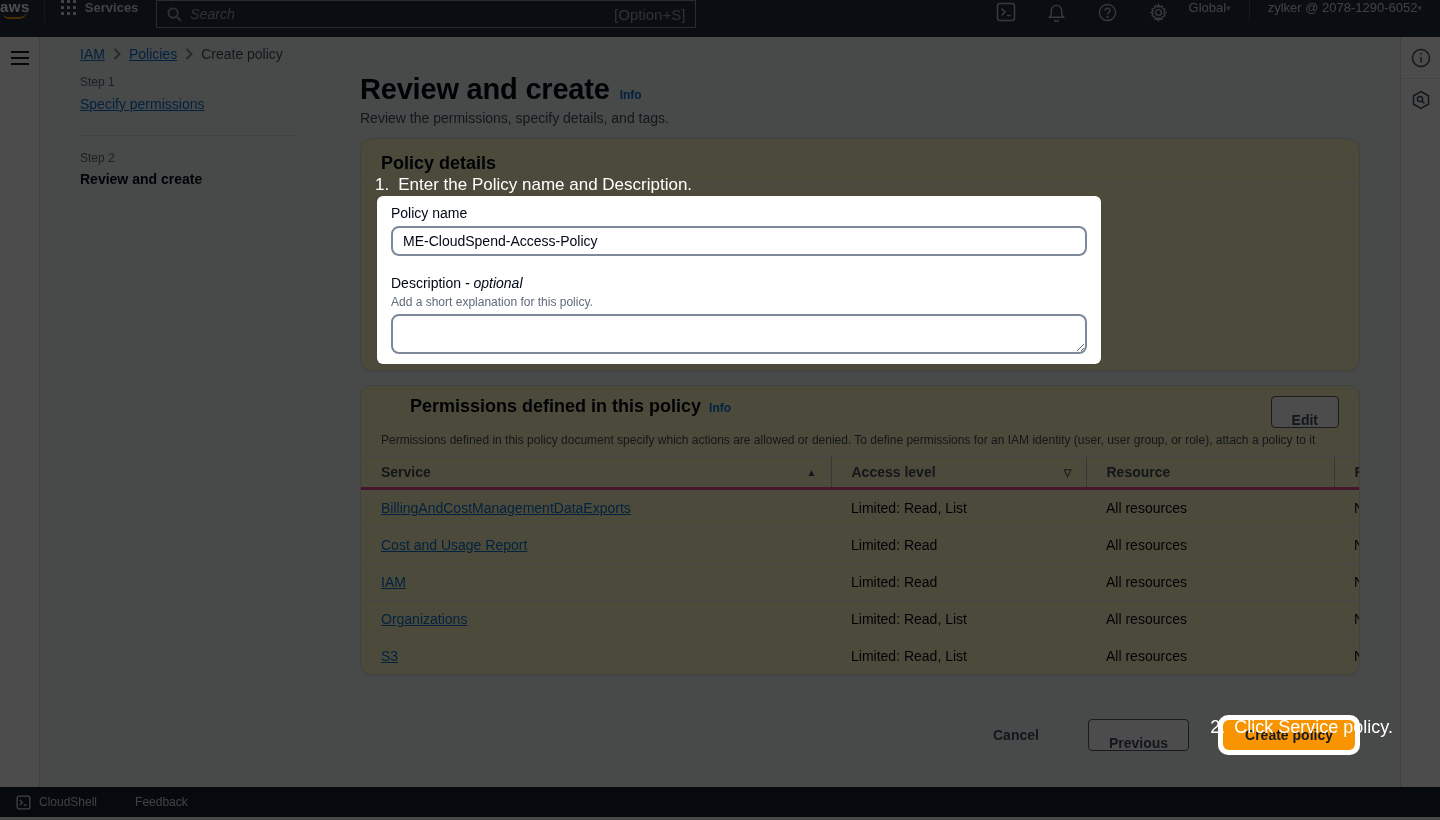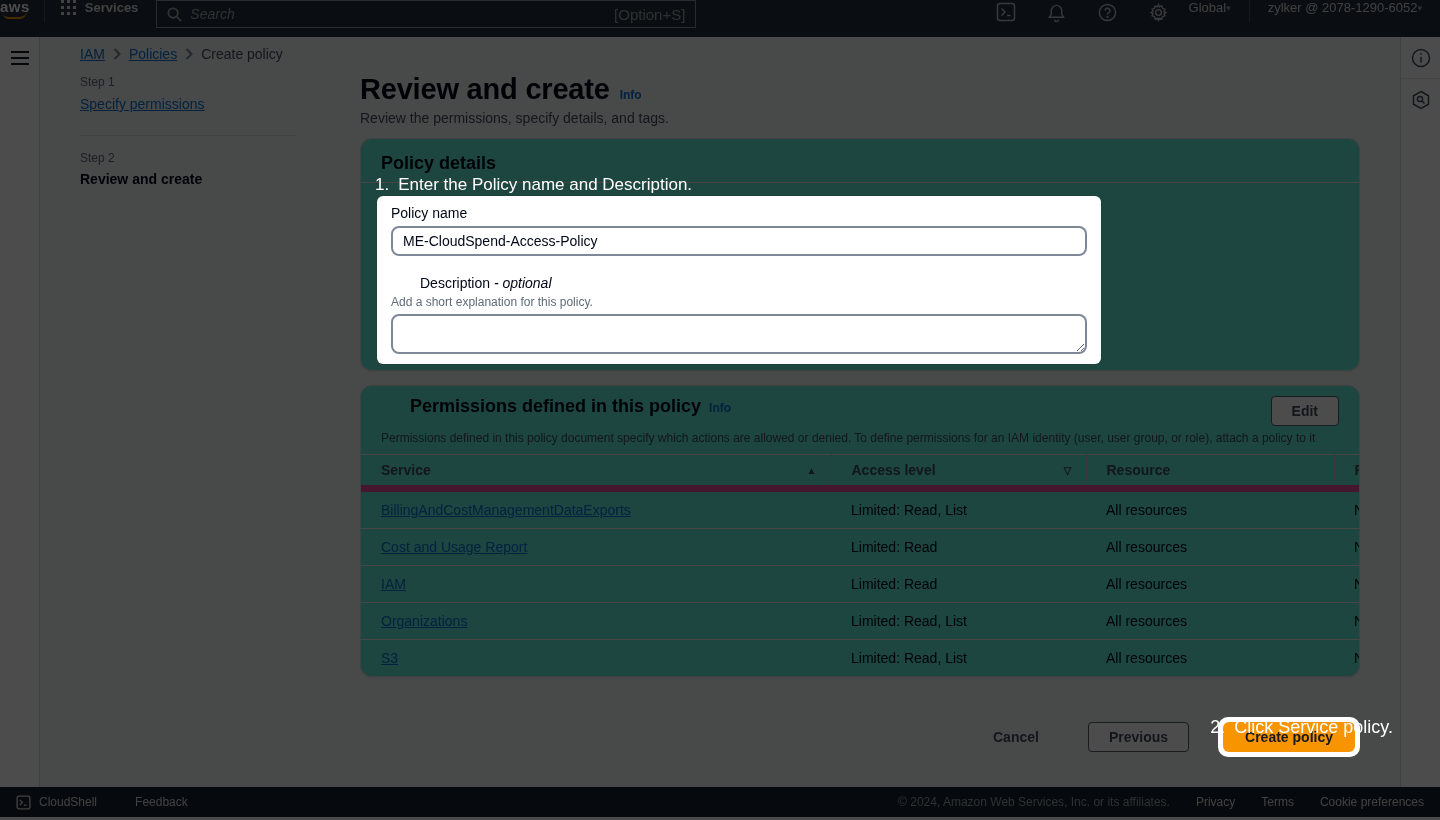--- a/index.html
+++ b/index.html
@@ -42,46 +42,46 @@
   .step-link { font-size:14px; color:#0972d3; text-decoration:underline; cursor:pointer; display:inline-block; }
   .steps-hr { border:none; border-top:1px solid #d5d9d9; margin:22px 0 15px 0; }
   .step-current { font-size:14px; font-weight:bold; color:#000716; }
 
   .main { flex:1; padding:0 40px; min-width:0; }
   .page-title-row { margin-top:6px; display:flex; align-items:baseline; gap:10px; }
   h1.page-title { font-size:29px; font-weight:bold; color:#000716; letter-spacing:-0.2px; }
   .info-link { font-size:12px; font-weight:bold; color:#0972d3; cursor:pointer; }
   .page-subtitle { margin-top:4px; font-size:14px; color:#414d5c; }
 
-  .card { background:#5eead4; border:1px solid #d5d9d9; border-radius:12px; box-shadow:0 1px 2px rgba(0,0,0,0.06); }
+  .card { background:#fef9c3; border:1px solid #d5d9d9; border-radius:12px; box-shadow:0 1px 2px rgba(0,0,0,0.06); }
   .card1 { margin-top:12px; }
   .card1-header { padding:14px 20px 8px 20px; border-bottom:1px solid #e9ebed; }
   .card-title { font-size:18px; font-weight:bold; color:#000716; display:inline-block; }
   .card1-body { padding:13px 16px 6px 16px; }
 
   
   .spotlight { position:relative; z-index:60; width:724px; background:#ffffff; border-radius:6px; padding:4px 14px 6px 14px; box-shadow:0 0 0 1px rgba(0,0,0,0.03); }
   .field-label { font-size:14px; color:#000716; line-height:20px; margin-top:3px; }
   .field-label .opt { font-style:italic; }
   .field-help { font-size:12px; color:#5f6b7a; line-height:16px; margin-top:1px; }
   .text-input { margin-top:3px; width:100%; height:30px; border:2px solid #7d8998; border-radius:8px; padding:0 10px; font-size:14px; color:#000716; font-family:"Liberation Sans", sans-serif; outline:none; background:#fff; }
-  .desc-label { margin-top:17px;margin-left:29px; }
+  .desc-label { margin-top:17px; }
   .text-area { margin-top:4px; width:100%; height:40px; border:2px solid #7d8998; border-radius:8px; padding:6px 10px; font-size:14px; color:#000716; font-family:"Liberation Sans", sans-serif; outline:none; resize:both; background:#fff; }
 
   .card2 { margin-top:14px; overflow:hidden; }
   .card2-header { display:flex; align-items:flex-start; justify-content:space-between; padding:10px 20px 0 20px; }
   .card2-title-wrap { display:flex; align-items:baseline; gap:8px;margin-left:29px; }
   .btn { font-family:"Liberation Sans", sans-serif; font-size:14px; font-weight:bold; cursor:pointer; }
-  .btn-normal { background:#ffffff; color:#414d5c; border:1px solid #545b64; border-radius:4px; padding:5px 20px; height:30px; }
+  .btn-normal { background:#ffffff; color:#414d5c; border:1px solid #545b64; border-radius:4px; padding:15px 20px; height:30px; }
   .perm-desc { margin-top:4px; padding:0 20px; font-size:12px; color:#414d5c; line-height:16px; white-space:nowrap; overflow:hidden; }
 
   .table-wrap { margin-top:8px; width:100%; overflow:hidden; }
   table.perm { border-collapse:collapse; table-layout:fixed; width:1150px; }
   table.perm col.c1{width:470px} table.perm col.c2{width:255px} table.perm col.c3{width:248px} table.perm col.c4{width:177px}
-  table.perm th { border-top:1px solid #e9ebed; border-bottom:7px solid #ec4899; padding:7px 14px 7px 20px; font-size:14px; font-weight:bold; color:#414d5c; text-align:left; }
+  table.perm th { border-top:1px solid #e9ebed; border-bottom:3px solid #ec4899; padding:7px 14px 7px 20px; font-size:14px; font-weight:bold; color:#414d5c; text-align:left; }
   table.perm th .th-inner { display:flex; align-items:center; justify-content:space-between; }
   table.perm th.divided { border-right:1px solid #b6bec9; }
   .sort-glyph { font-size:10px; color:#414d5c; }
   table.perm td { padding:10px 20px; font-size:14px; color:#000716; border-top:1px solid #e9ebed; white-space:nowrap; overflow:hidden; }
   table.perm tr:first-child td { border-top:none; }
   td a.svc-link { color:#0972d3; text-decoration:underline; cursor:pointer; }
 
   .actions { display:flex; align-items:center; justify-content:flex-end; margin-top:40px; gap:29px; }
   .btn-link { background:transparent; border:none; color:#414d5c; padding:5px 20px; }
   .halo { position:relative; z-index:60; background:#ffffff; border-radius:10px; padding:5px; display:inline-block; }
@@ -363,26 +363,20 @@
               <rect x="1.5" y="1.5" width="17" height="17" rx="2.5"></rect>
               <polyline points="5,6.5 8.5,10 5,13.5"></polyline>
               <line x1="10.5" y1="13.5" x2="14" y2="13.5"></line>
             </svg>
         </span>
         <span>CloudShell</span>
       </div>
       <div class="foot-item">Feedback</div>
     </div>
     <div class="foot-spacer"></div>
-    <div class="foot-right">
-      <span class="copyright">© 2024, Amazon Web Services, Inc. or its affiliates.</span>
-      <span class="foot-item">Privacy</span>
-      <span class="foot-item">Terms</span>
-      <span class="foot-item">Cookie preferences</span>
-    </div>
   </footer>
 
   <div class="dim-overlay"></div>
   <div class="ann ann1">
     <span class="num">1.</span>
     <span>Enter the Policy name and Description.</span>
   </div>
   <div class="ann ann2">
     <span class="num">2.</span>
     <span>Click Service policy.</span>

